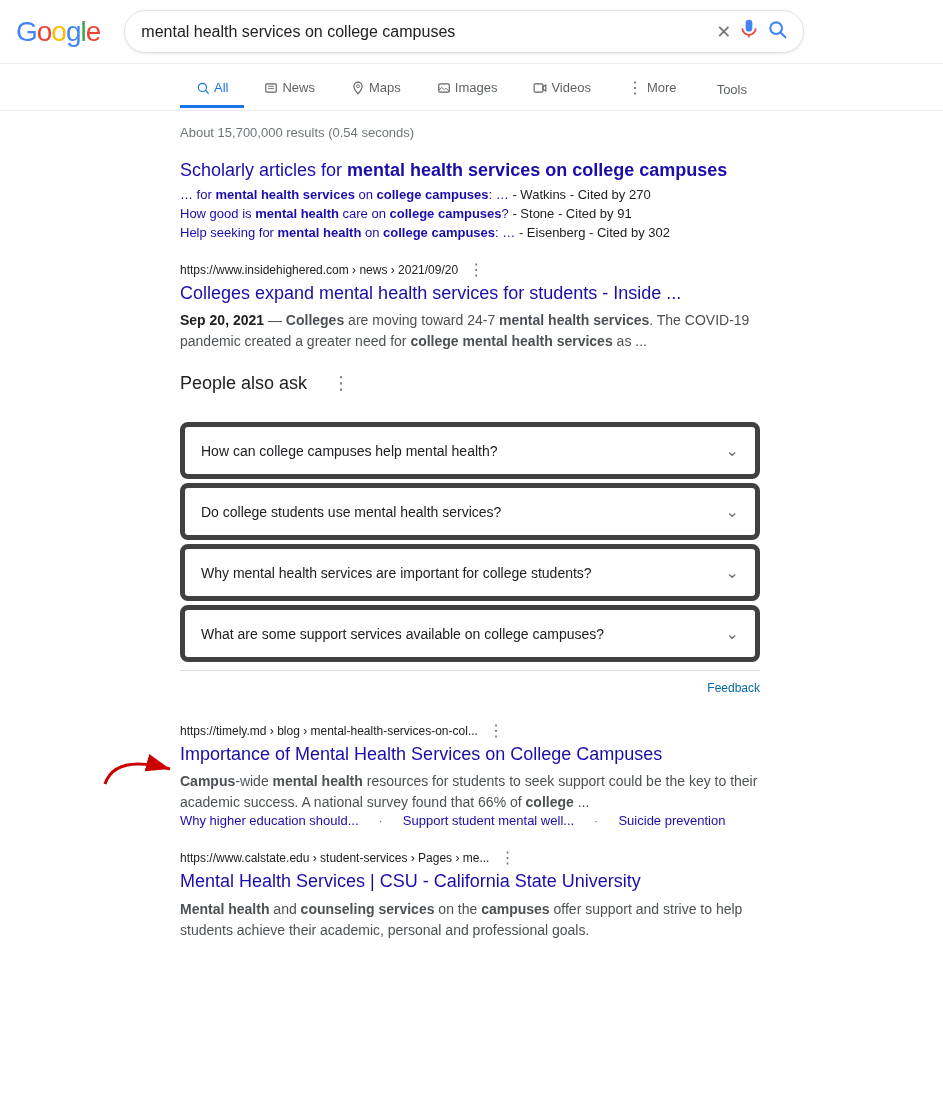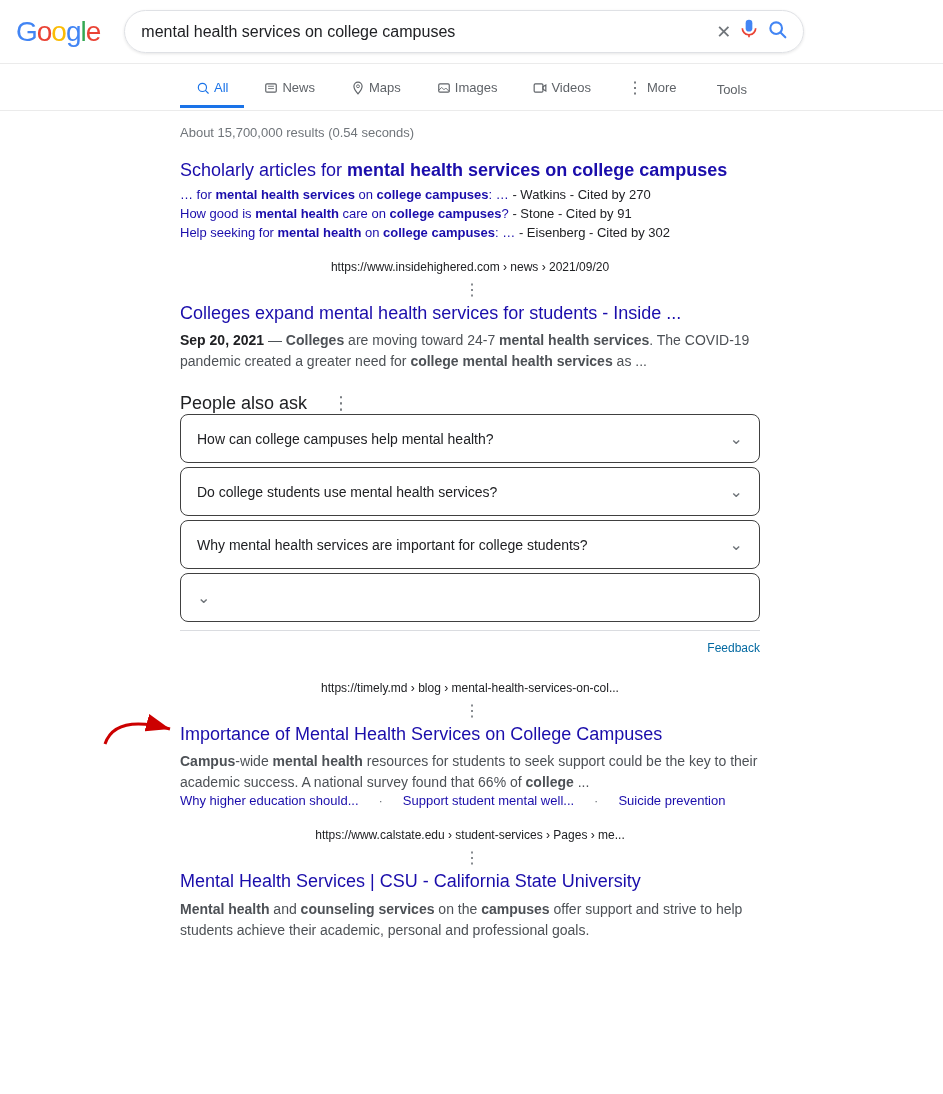--- a/index.html
+++ b/index.html
@@ -28,32 +28,32 @@
     
     .scholarly-box { margin: 10px 0 20px 0; }
     .scholarly-title { font-size: 18px; color: #1a0dab; text-decoration: none; display: block; margin-bottom: 6px; }
     .scholarly-bold { font-weight: bold; }
     .scholarly-row { font-size: 13px; color: #1a0dab; margin-bottom: 4px; }
     .scholarly-row a { color: #1a0dab; text-decoration: none; }
     .cite-info { color: #202124; }
 
     
     .result-item { margin: 16px 0 20px 0; max-width: 660px; }
-    .result-url-line { display: flex; align-items: center; gap: 6px; margin-bottom: 2px; flex-direction: column; }
+    .result-url-line { display: flex; align-items: center; gap: 6px; margin-bottom: 2px; }
     .result-url { font-size: 12px; color: #202124; }
     .result-menu-dots { color: #70757a; cursor: pointer; font-size: 16px; margin-left: 4px; }
     .result-title { font-size: 18px; color: #1a0dab; text-decoration: none; display: block; margin-bottom: 4px; line-height: 1.4; }
     .result-snippet { font-size: 14px; color: #4d5156; line-height: 1.5; }
     .snippet-bold { font-weight: bold; color: #202124; }
 
     
     .paa-section { margin: 20px 0; max-width: 660px; }
-    .paa-header { display: flex; align-items: center; gap: 25px; font-size: 18px; font-weight: normal; margin-bottom: 0; }
+    .paa-header { display: flex; align-items: center; gap: 25px; font-size: 18px; font-weight: normal; margin-bottom: 28px; }
     .paa-dots { color: #70757a; cursor: pointer; font-size: 18px; }
-    .paa-item { border: 1px solid #404040; border-radius: 8px; margin-bottom: 4px; padding: 14px 16px; display: flex; justify-content: space-between; align-items: center; cursor: pointer; text-align: right; }
+    .paa-item { border: 5px solid #404040; border-radius: 8px; margin-bottom: 4px; padding: 14px 16px; display: flex; justify-content: space-between; align-items: center; cursor: pointer; text-align: right; }
     .paa-question { font-size: 14px; color: #202124; }
     .paa-chevron { color: #70757a; font-size: 16px; }
     .paa-feedback { text-align: right; font-size: 12px; color: #0369a1; padding: 6px 0; cursor: pointer; }
     .paa-divider { border: none; border-top: 1px solid #dadce0; margin: 8px 0 4px 0; }
 
     
     .result-with-arrow { position: relative; }
     .red-arrow { position: absolute; left: -80px; top: 28px; }
 
     
@@ -176,20 +176,21 @@
     </div>
     <div class="paa-item">
       <span class="paa-question">Do college students use mental health services?</span>
       <span class="paa-chevron">⌄</span>
     </div>
     <div class="paa-item">
       <span class="paa-question">Why mental health services are important for college students?</span>
       <span class="paa-chevron">⌄</span>
     </div>
     <div class="paa-item">
+      <span class="paa-question">What are some support services available on college campuses?</span>
       <span class="paa-chevron">⌄</span>
     </div>
     <hr class="paa-divider">
     <div class="paa-feedback">Feedback</div>
   </div>
 
   <div class="result-item result-with-arrow" style="position:relative;">
 
     <div class="red-arrow">
       <svg width="80" height="40" viewBox="0 0 80 40">

